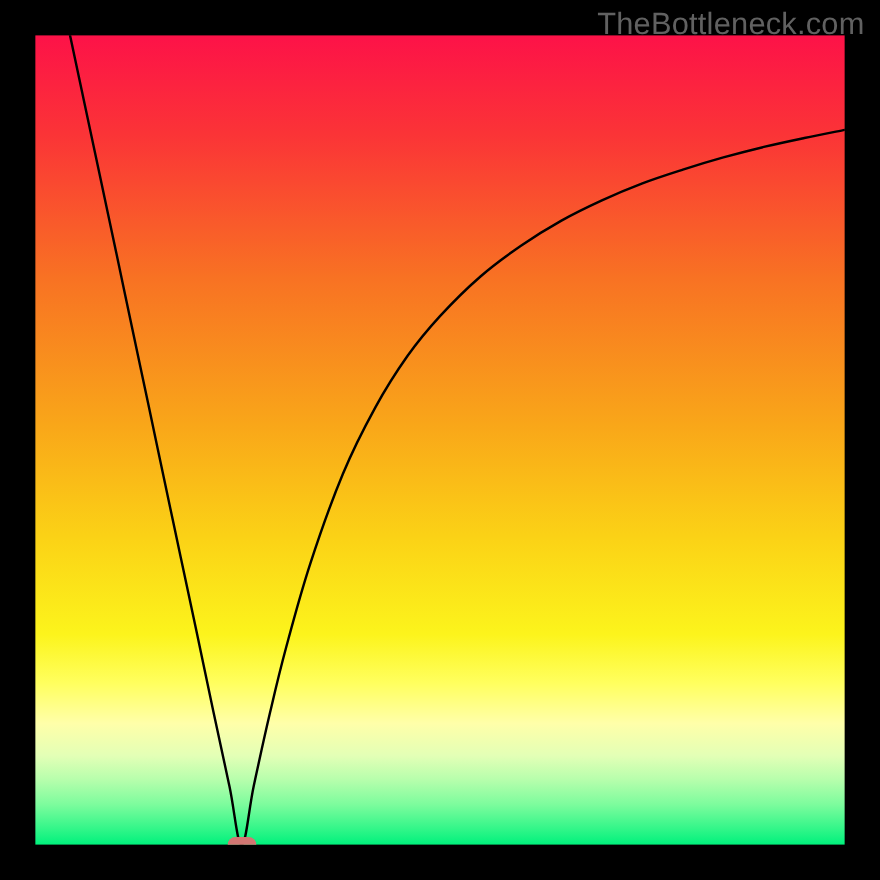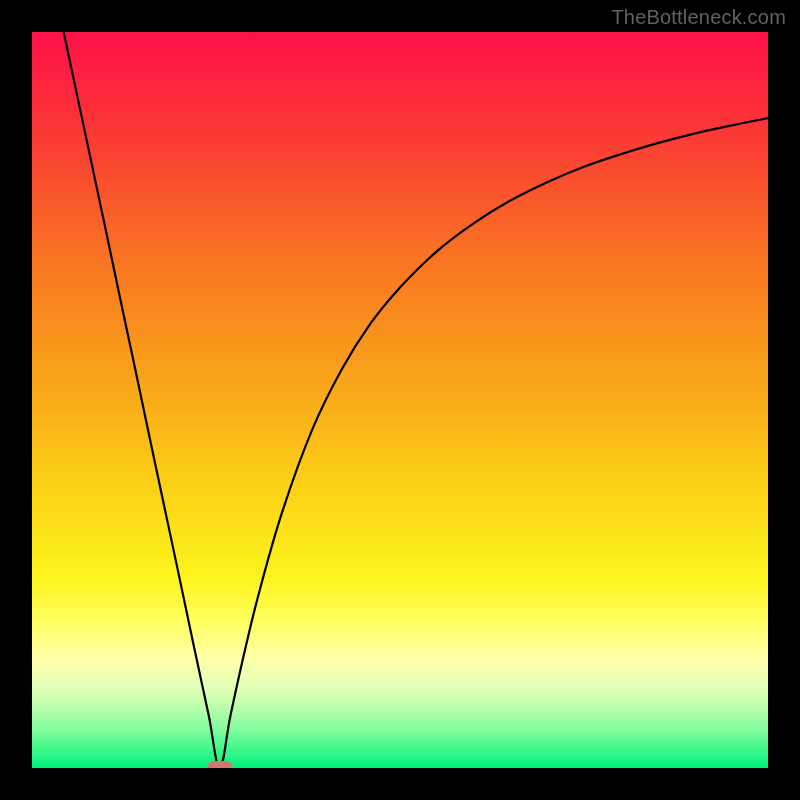--- a/index.html
+++ b/index.html
@@ -23,21 +23,21 @@
 
 .gradient-bg {
   position: absolute;
   inset: 0;
 }
 
 .watermark {
   position: absolute;
   top: 6px;
   right: 14px;
-  font-size: 20px;
+  font-size: 28px;
   font-weight: 500;
   color: #616161;
   letter-spacing: 0.2px;
 }
 
 svg.curve-layer {
   position: absolute;
   left: 0; top: 0;
   width: 100%;
   height: 100%;

